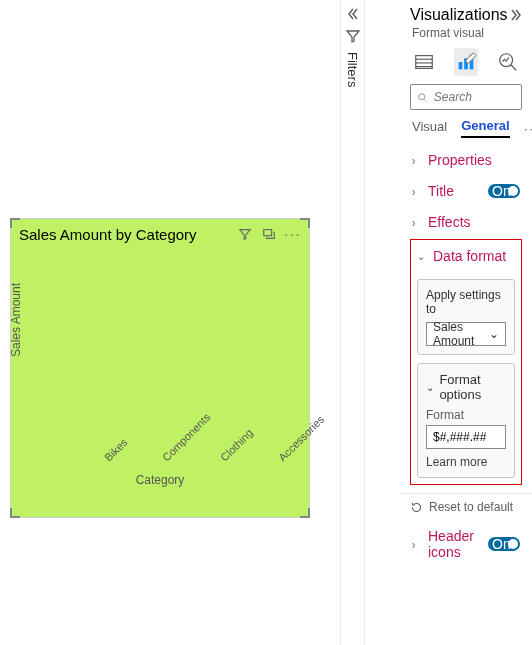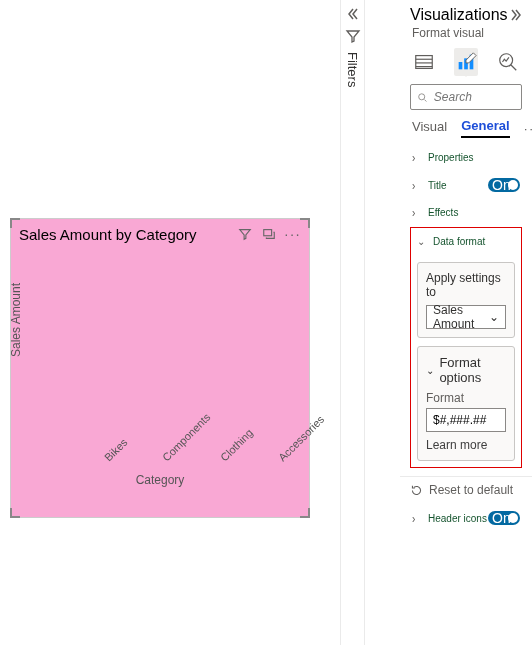--- a/index.html
+++ b/index.html
@@ -1,20 +1,20 @@
 <!DOCTYPE html>
 <html><head>
 <meta charset="utf-8">
 <style>
   * { box-sizing: border-box; margin: 0; padding: 0; }
   body { font-family: "Segoe UI", Arial, sans-serif; font-size: 13px; color: #323130; background: #fff; width: 532px; height: 645px; position: relative; overflow: hidden; }
 
   
   .canvas { position: absolute; left: 0; top: 0; width: 340px; height: 645px; }
-  .visual-frame { position: absolute; left: 10px; top: 218px; width: 300px; height: 300px; border: 1px solid #ccc; background: #f9a8d4; }
+  .visual-frame { position: absolute; left: 10px; top: 218px; width: 300px; height: 300px; border: 1px solid #ccc; background: #bef264; }
   .sel-handle { position: absolute; width: 10px; height: 10px; }
   .sel-tl { left: -1px; top: -1px; border-left: 2px solid #888; border-top: 2px solid #888; }
   .sel-tr { right: -1px; top: -1px; border-right: 2px solid #888; border-top: 2px solid #888; }
   .sel-bl { left: -1px; bottom: -1px; border-left: 2px solid #888; border-bottom: 2px solid #888; }
   .sel-br { right: -1px; bottom: -1px; border-right: 2px solid #888; border-bottom: 2px solid #888; }
   .visual-header { display: flex; align-items: center; padding: 6px 8px 2px 8px; }
   .visual-title { font-size: 15px; color: #000; flex: 1; }
   .vh-icon { width: 18px; height: 18px; margin-left: 6px; color: #666; display:flex; align-items:center; justify-content:center; }
   .vh-icon svg { width: 14px; height: 14px; }
   .vh-dots { font-size: 14px; color:#666; margin-left:6px; letter-spacing:1px; }
@@ -53,21 +53,21 @@
   .search-box svg { width:13px; height:13px; color:#8a8886; }
 
   .tabs { display:flex; align-items:center; gap:14px; padding: 2px 12px 4px 12px; }
   .tab { font-size:13px; color:#605e5c; padding-bottom:3px; }
   .tab.active { color:#1d4ed8; font-weight:600; border-bottom:2px solid #000; }
   .tab-dots { margin-left:auto; color:#605e5c; letter-spacing:1px; }
 
   .sections { padding: 2px 8px 0 8px; }
   .section-row { display:flex; align-items:center; padding: 7px 4px; border-top:1px solid rgba(0,0,0,0); cursor:default; }
   .section-row .chev { width:10px; margin-right:6px; color:#605e5c; font-size:10px;}
-  .section-row .lbl { font-size:10px; color:#14532d; flex:1; }
+  .section-row .lbl { font-size:14px; color:#be185d; flex:1; }
   .toggle { position:relative; width:32px; height:14px; background:#0369a1; border-radius:7px; color:#fff; font-size:14px; display:flex; align-items:center; padding-left:4px; }
   .toggle::after { content:""; position:absolute; right:2px; top:2px; width:10px; height:10px; background:#fff; border-radius:50%; }
 
   .redbox { border:1px solid #de0000; margin: 2px 2px 8px 2px; padding: 0 6px 6px 6px; }
   .card { border:1px solid #c8c6c4; border-radius:3px; padding:8px; margin-top:8px; background:#faf9f8; }
   .card-label { font-size:12px; color:#323130; margin-bottom:6px; }
   .select { border:1px solid #8a8886; background:#fff; height:24px; display:flex; align-items:center; padding:0 6px; font-size:12px; justify-content:space-between;}
   .sub-head { display:flex; align-items:center; font-size:13px; margin: 0 0 6px 0;}
   .sub-head .chev { margin-right:5px; font-size:10px;}
   .field-label { font-size:12px; color:#605e5c; margin-bottom:3px;}

